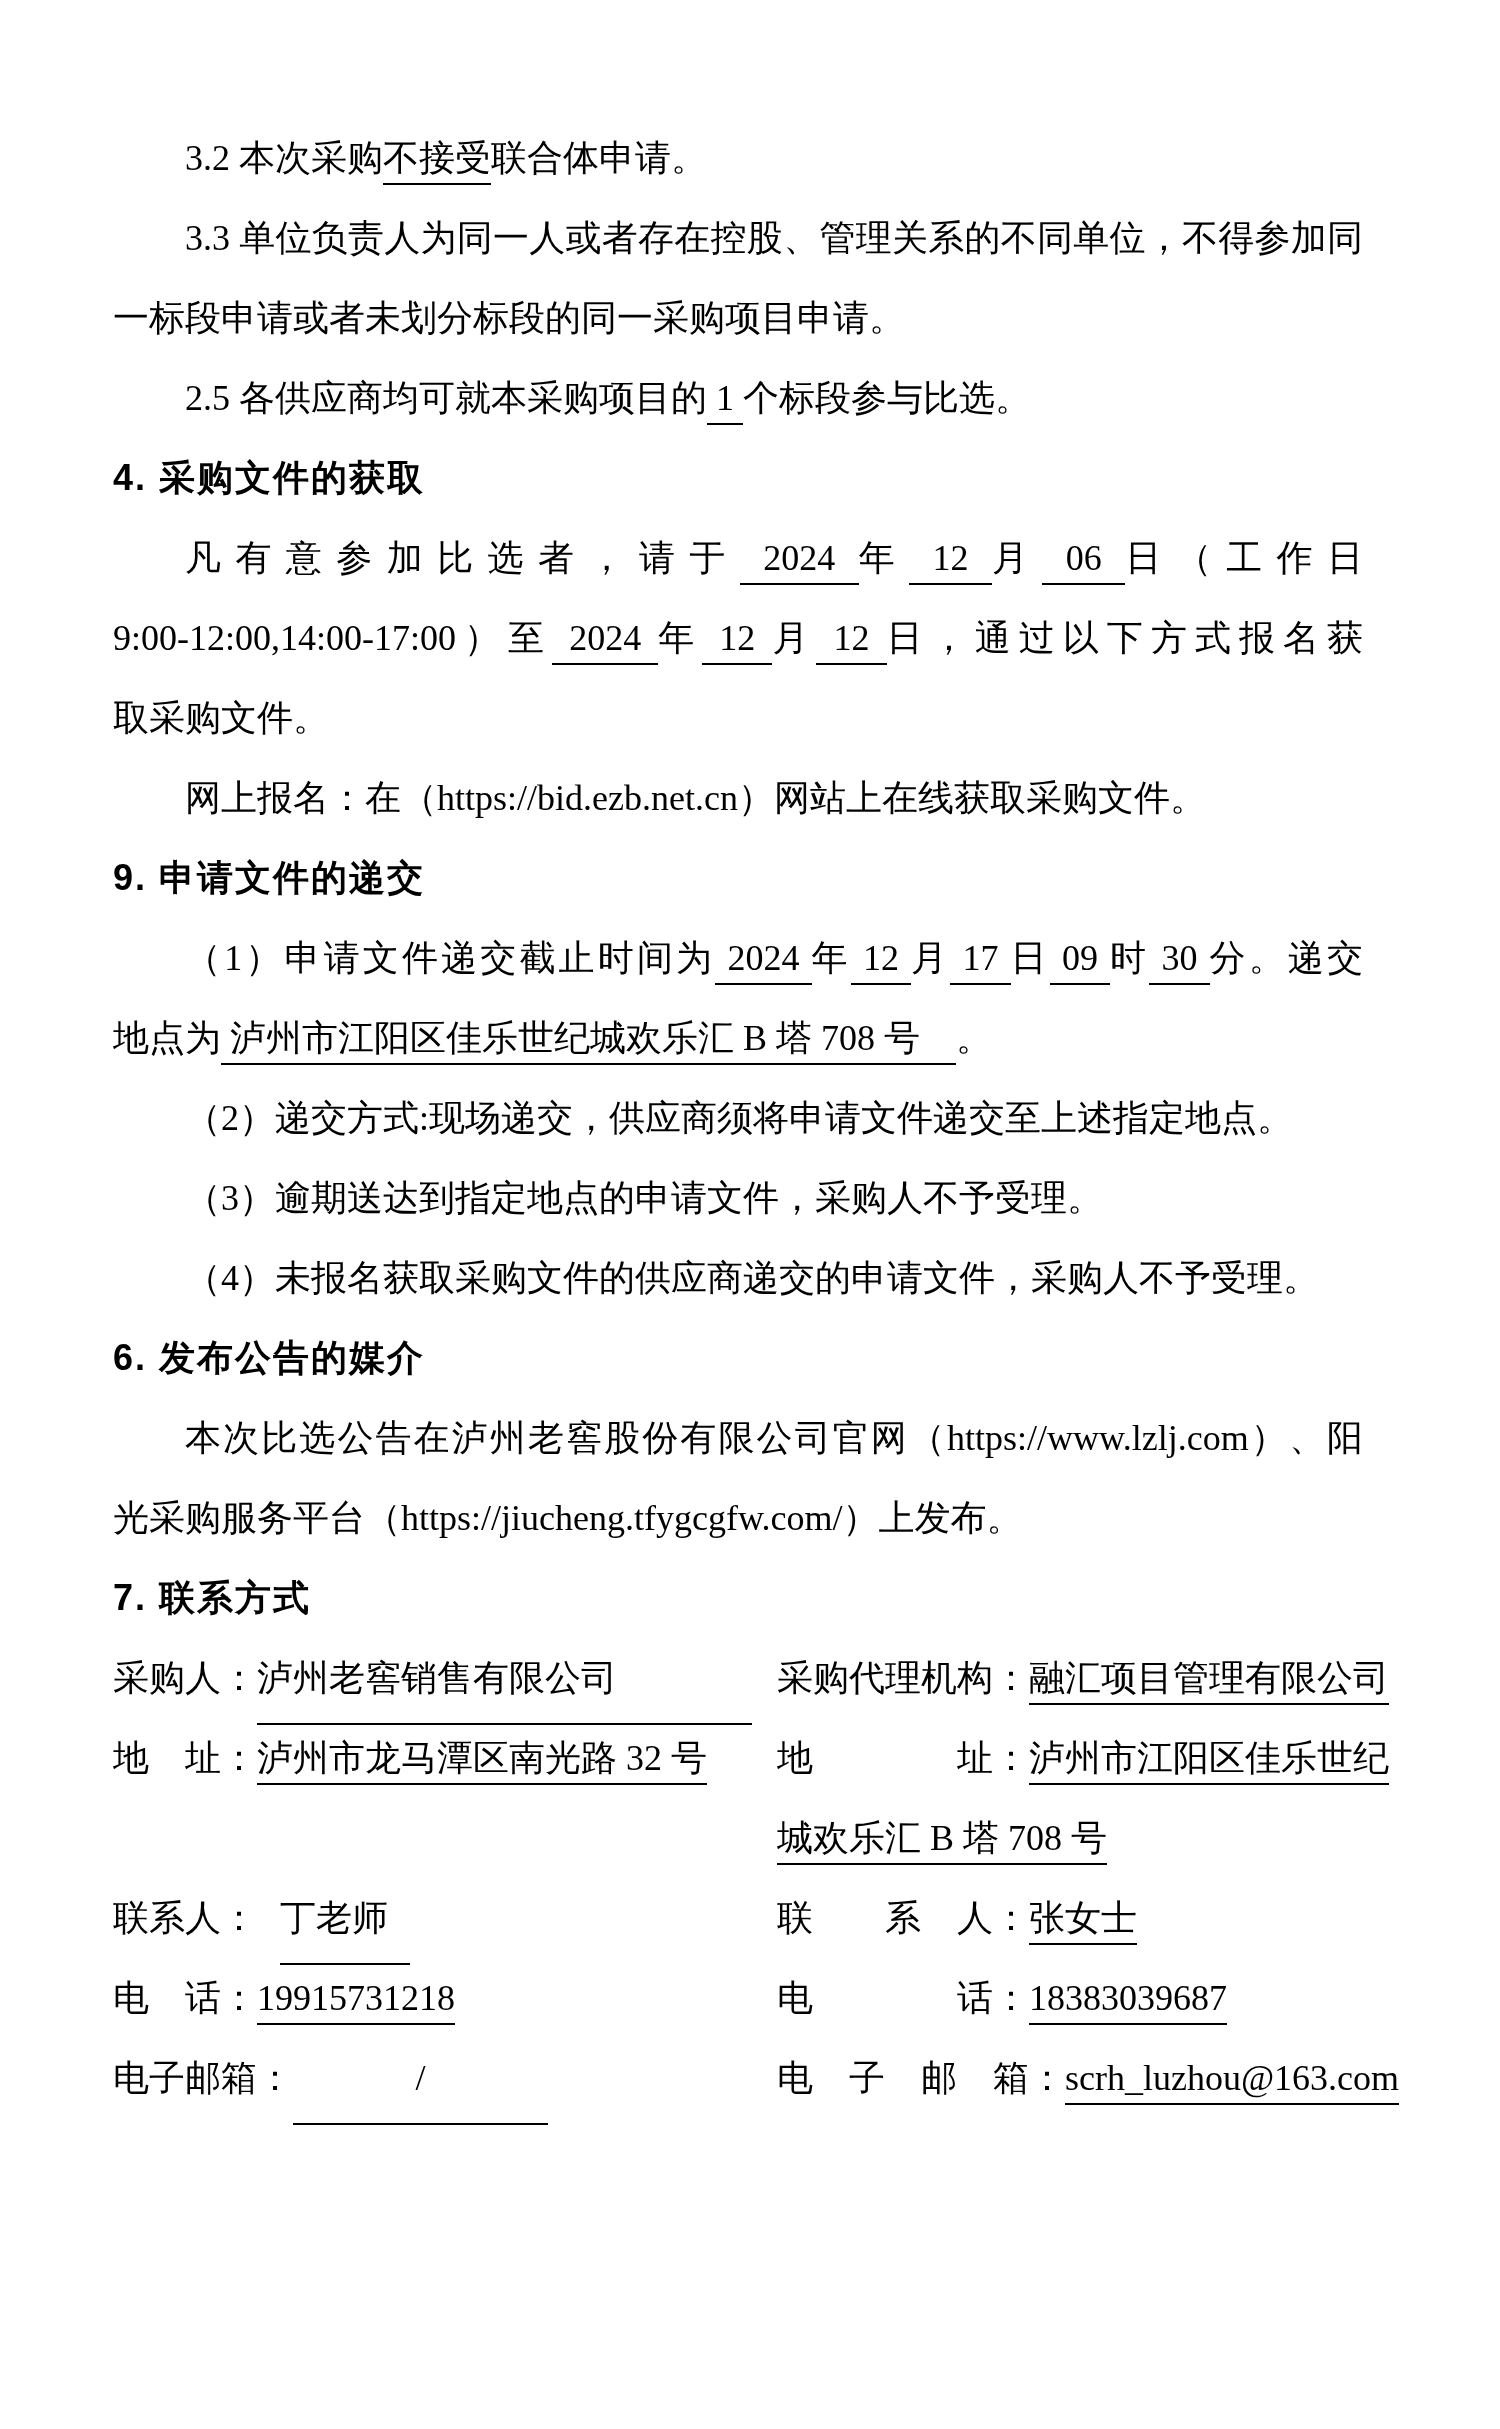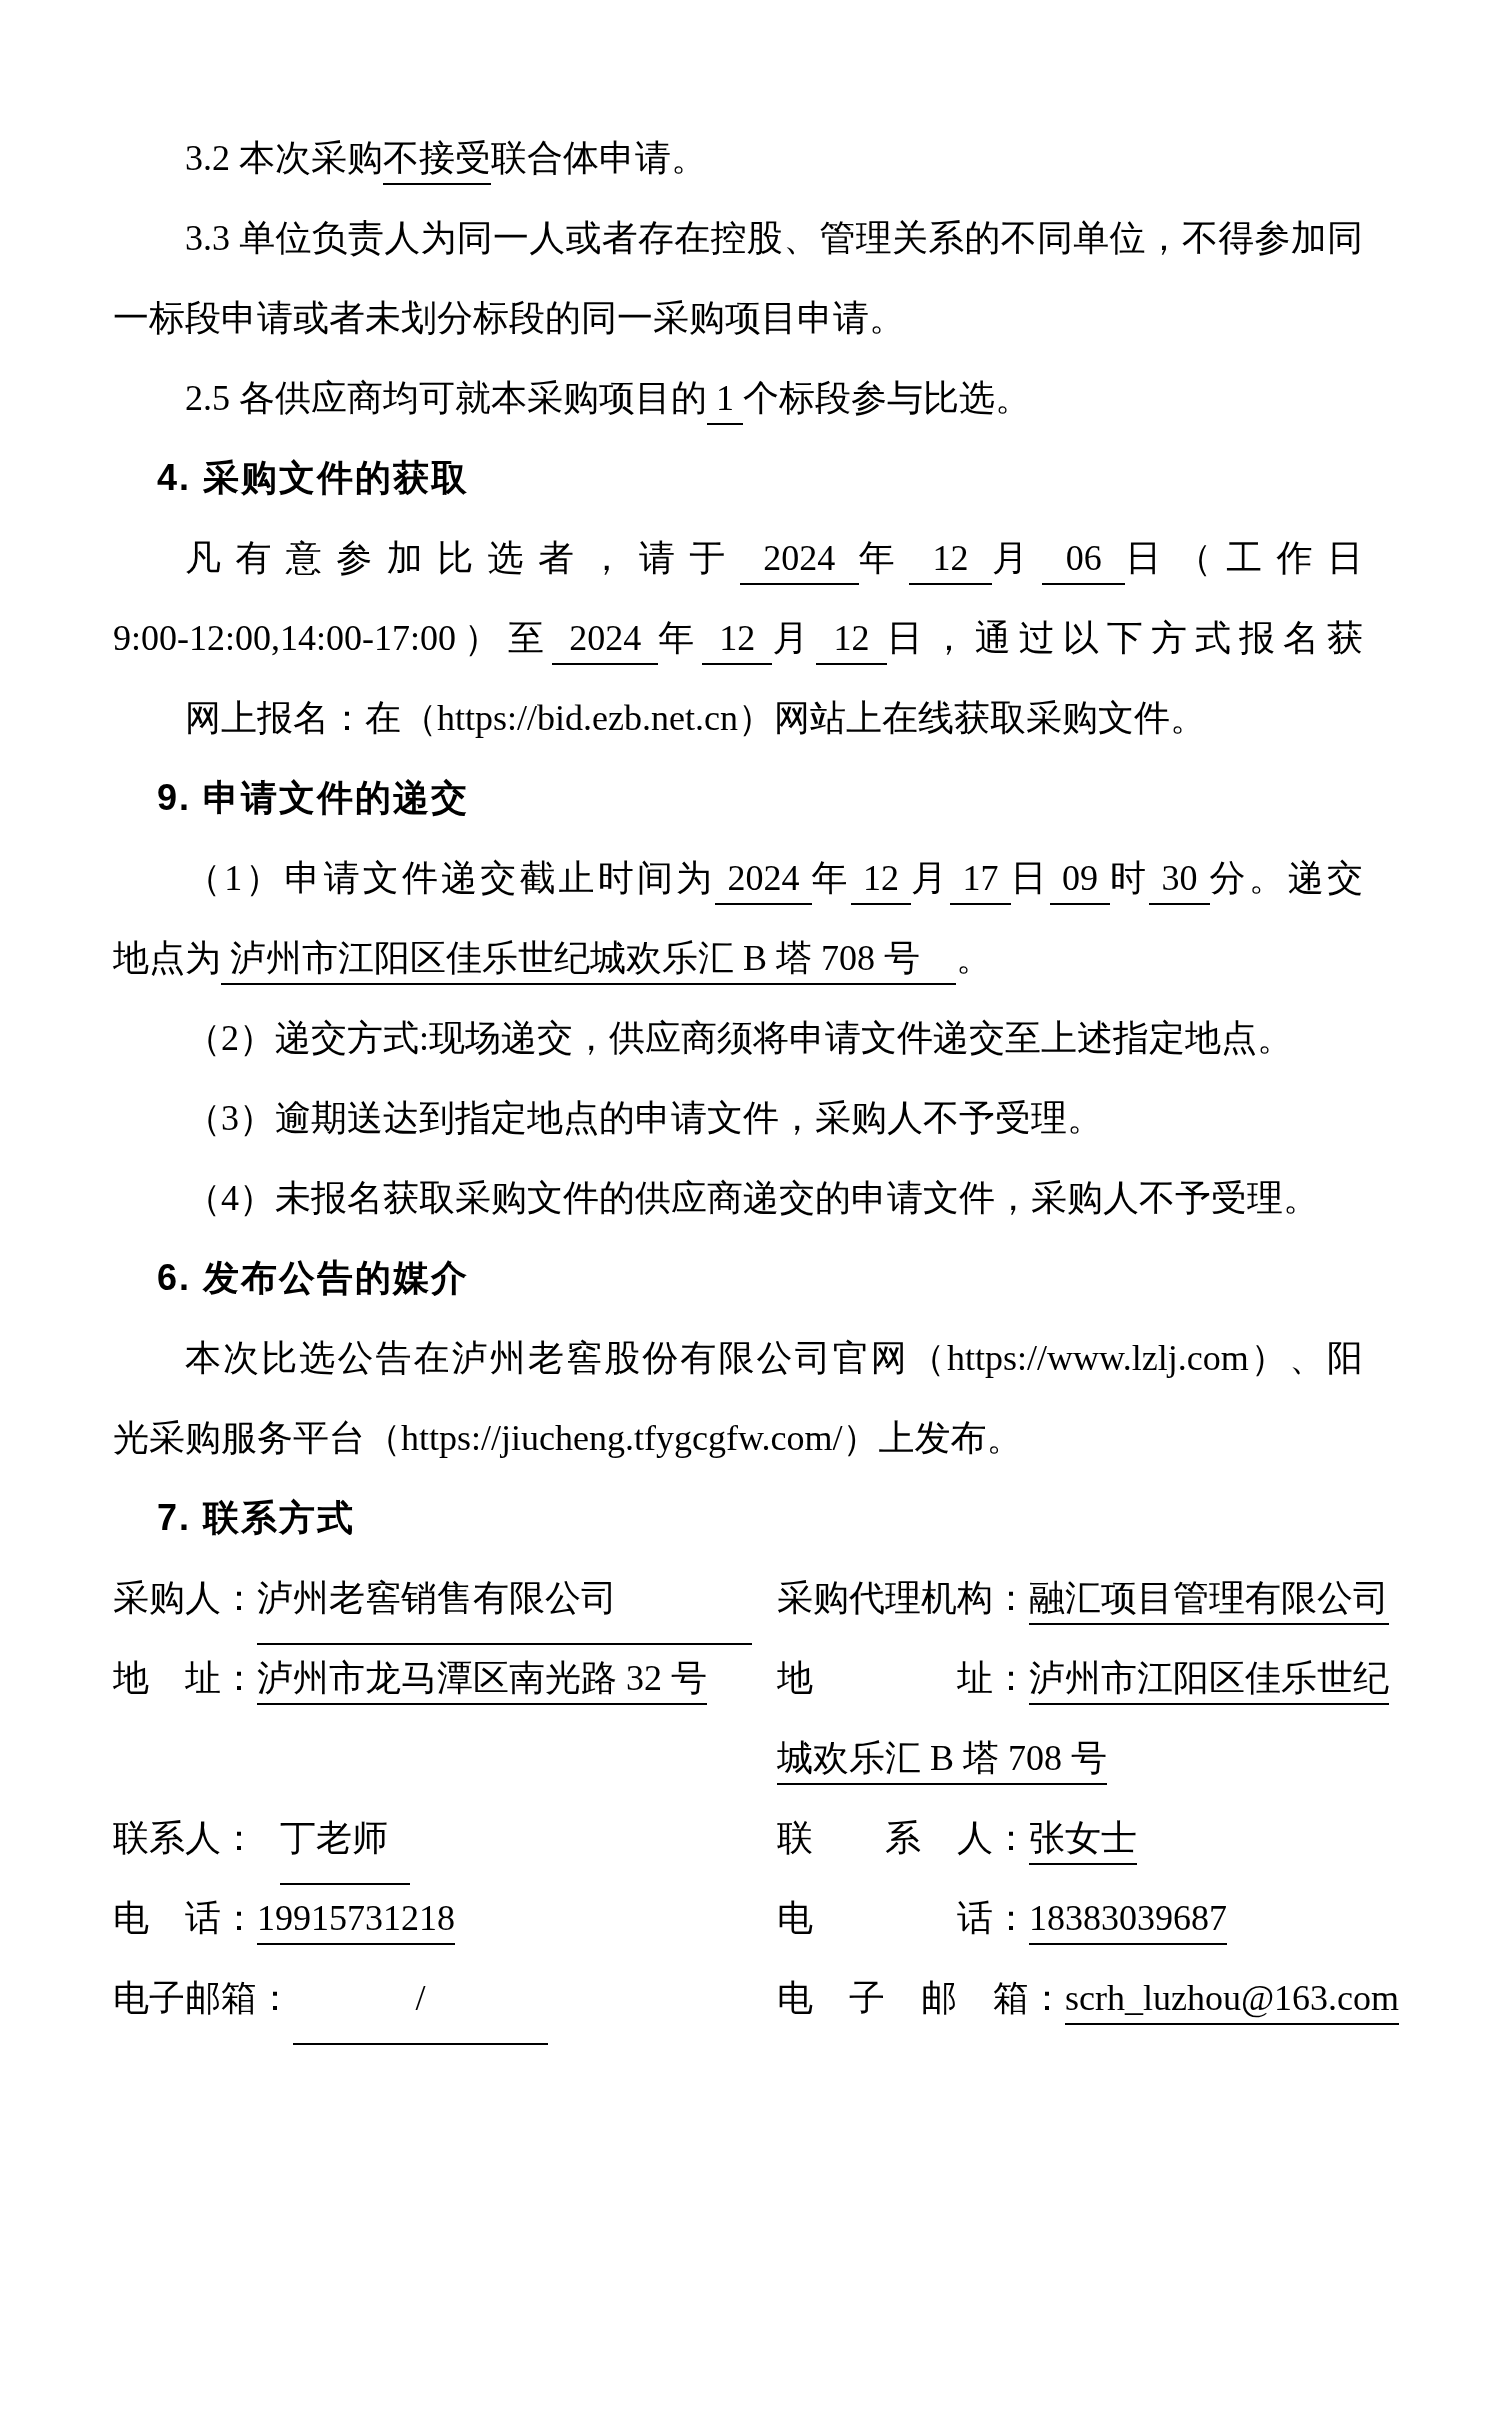--- a/index.html
+++ b/index.html
@@ -22,21 +22,20 @@
   }
   .line.j{
     white-space:normal;
     text-align:justify;
     text-align-last:justify;
   }
   .line.h{
     font-weight:bold;
     font-family:"Liberation Sans","DejaVu Sans",sans-serif;
     letter-spacing:2px;
-    margin-left:44px;
   }
   .line.indent{text-indent:72px;}
   .u{
     border-bottom:2px solid #000;
     padding-bottom:5px;
   }
   .blk{
     display:inline-block;
     text-indent:0;
     vertical-align:baseline;
@@ -53,20 +52,21 @@
 
 <div class="page">
   <div>
       <div class="line indent"><span>3.2 本次采购</span><span class="u">不接受</span><span>联合体申请。</span></div>
       <div class="line indent j"><span>3.3 单位负责人为同一人或者存在控股、管理关系的不同单位，不得参加同</span></div>
       <div class="line"><span>一标段申请或者未划分标段的同一采购项目申请。</span></div>
       <div class="line indent"><span>2.5 各供应商均可就本采购项目的</span><span class="u"> 1 </span><span>个标段参与比选。</span></div>
       <div class="line h"><span>4. 采购文件的获取</span></div>
       <div class="line indent j"><span>凡有意参加比选者，请于</span><span class="u"> 2024 </span><span>年</span><span class="u"> 12 </span><span>月</span><span class="u"> 06 </span><span>日（工作日</span></div>
       <div class="line j"><span>9:00-12:00,14:00-17:00）至</span><span class="u"> 2024 </span><span>年</span><span class="u"> 12 </span><span>月</span><span class="u"> 12 </span><span>日，通过以下方式报名获</span></div>
+      <div class="line"><span>取采购文件。</span></div>
       <div class="line indent"><span>网上报名：在（https://bid.ezb.net.cn）网站上在线获取采购文件。</span></div>
       <div class="line h"><span>9. 申请文件的递交</span></div>
       <div class="line indent j"><span>（1）申请文件递交截止时间为</span><span class="u"> 2024 </span><span>年</span><span class="u"> 12 </span><span>月</span><span class="u"> 17 </span><span>日</span><span class="u"> 09 </span><span>时</span><span class="u"> 30 </span><span>分。递交</span></div>
       <div class="line"><span>地点为</span><span class="u"> 泸州市江阳区佳乐世纪城欢乐汇 B 塔 708 号　</span><span>。</span></div>
       <div class="line indent"><span>（2）递交方式:现场递交，供应商须将申请文件递交至上述指定地点。</span></div>
       <div class="line indent"><span>（3）逾期送达到指定地点的申请文件，采购人不予受理。</span></div>
       <div class="line indent"><span>（4）未报名获取采购文件的供应商递交的申请文件，采购人不予受理。</span></div>
       <div class="line h"><span>6. 发布公告的媒介</span></div>
       <div class="line indent j"><span>本次比选公告在泸州老窖股份有限公司官网（https://www.lzlj.com）、阳</span></div>
       <div class="line"><span>光采购服务平台（https://jiucheng.tfygcgfw.com/）上发布。</span></div>

